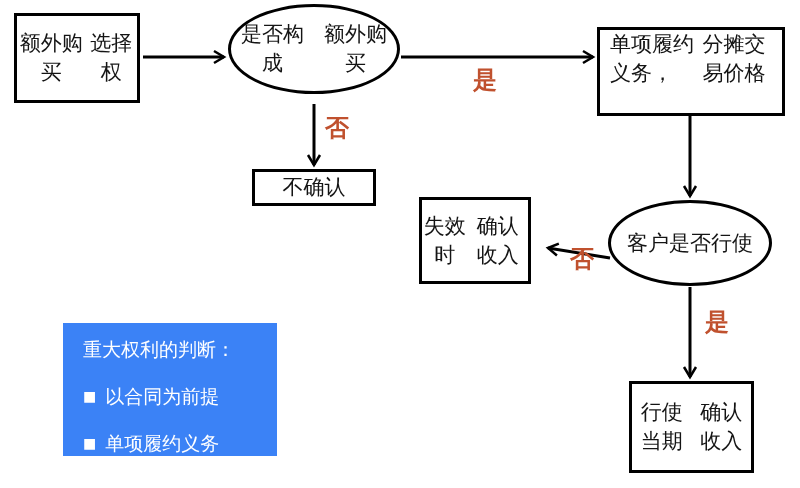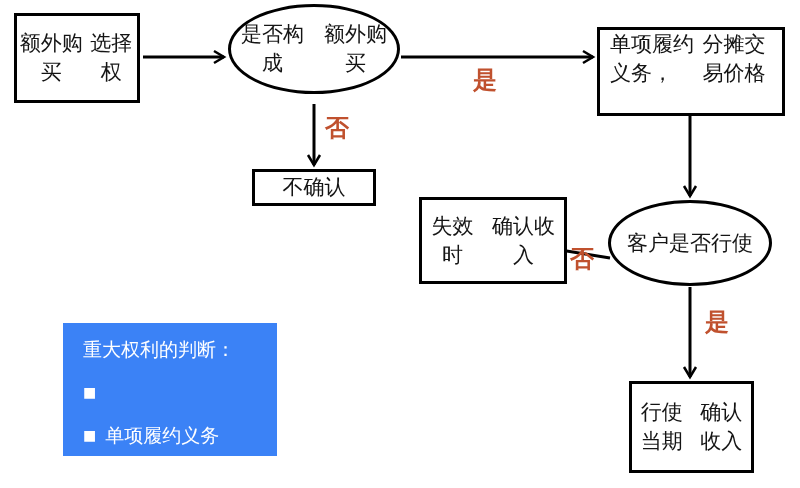--- a/index.html
+++ b/index.html
@@ -59,21 +59,21 @@
 
   <div class="node left-align" style="left:597px;top:14px;width:188px;height:89px">
     <div>单项履约义务，</div>
     <div>分摊交易价格</div>
   </div>
 
   <div class="node" style="left:252px;top:169px;width:124px;height:37px;line-height:21px">
     <div>不确认</div>
   </div>
 
-  <div class="node" style="left:419px;top:197px;width:148px;height:87px">
+  <div class="node" style="left:419px;top:197px;width:112px;height:87px">
     <div>失效时</div>
     <div>确认收入</div>
   </div>
 
   <div class="node ellipse" style="left:608px;top:200px;width:164px;height:86px">
     <div>客户是否</div>
     <div>行使</div>
   </div>
 
   <div class="node" style="left:629px;top:381px;width:125px;height:92px">
@@ -83,20 +83,21 @@
 
   <div class="edge-label" style="left:485px;top:80px">是</div>
   <div class="edge-label" style="left:337px;top:128px">否</div>
   <div class="edge-label" style="left:582px;top:259px">否</div>
   <div class="edge-label" style="left:717px;top:322px">是</div>
 
   <div class="note">
     <div>重大权利的判断：</div>
     <div class="note-bullet">
       <span class="bullet-glyph">■</span>
+      <span>以合同为前提</span>
     </div>
     <div class="note-bullet">
       <span class="bullet-glyph">■</span>
       <span>单项履约义务</span>
     </div>
   </div>
 
 </div>
 
 </body></html>

